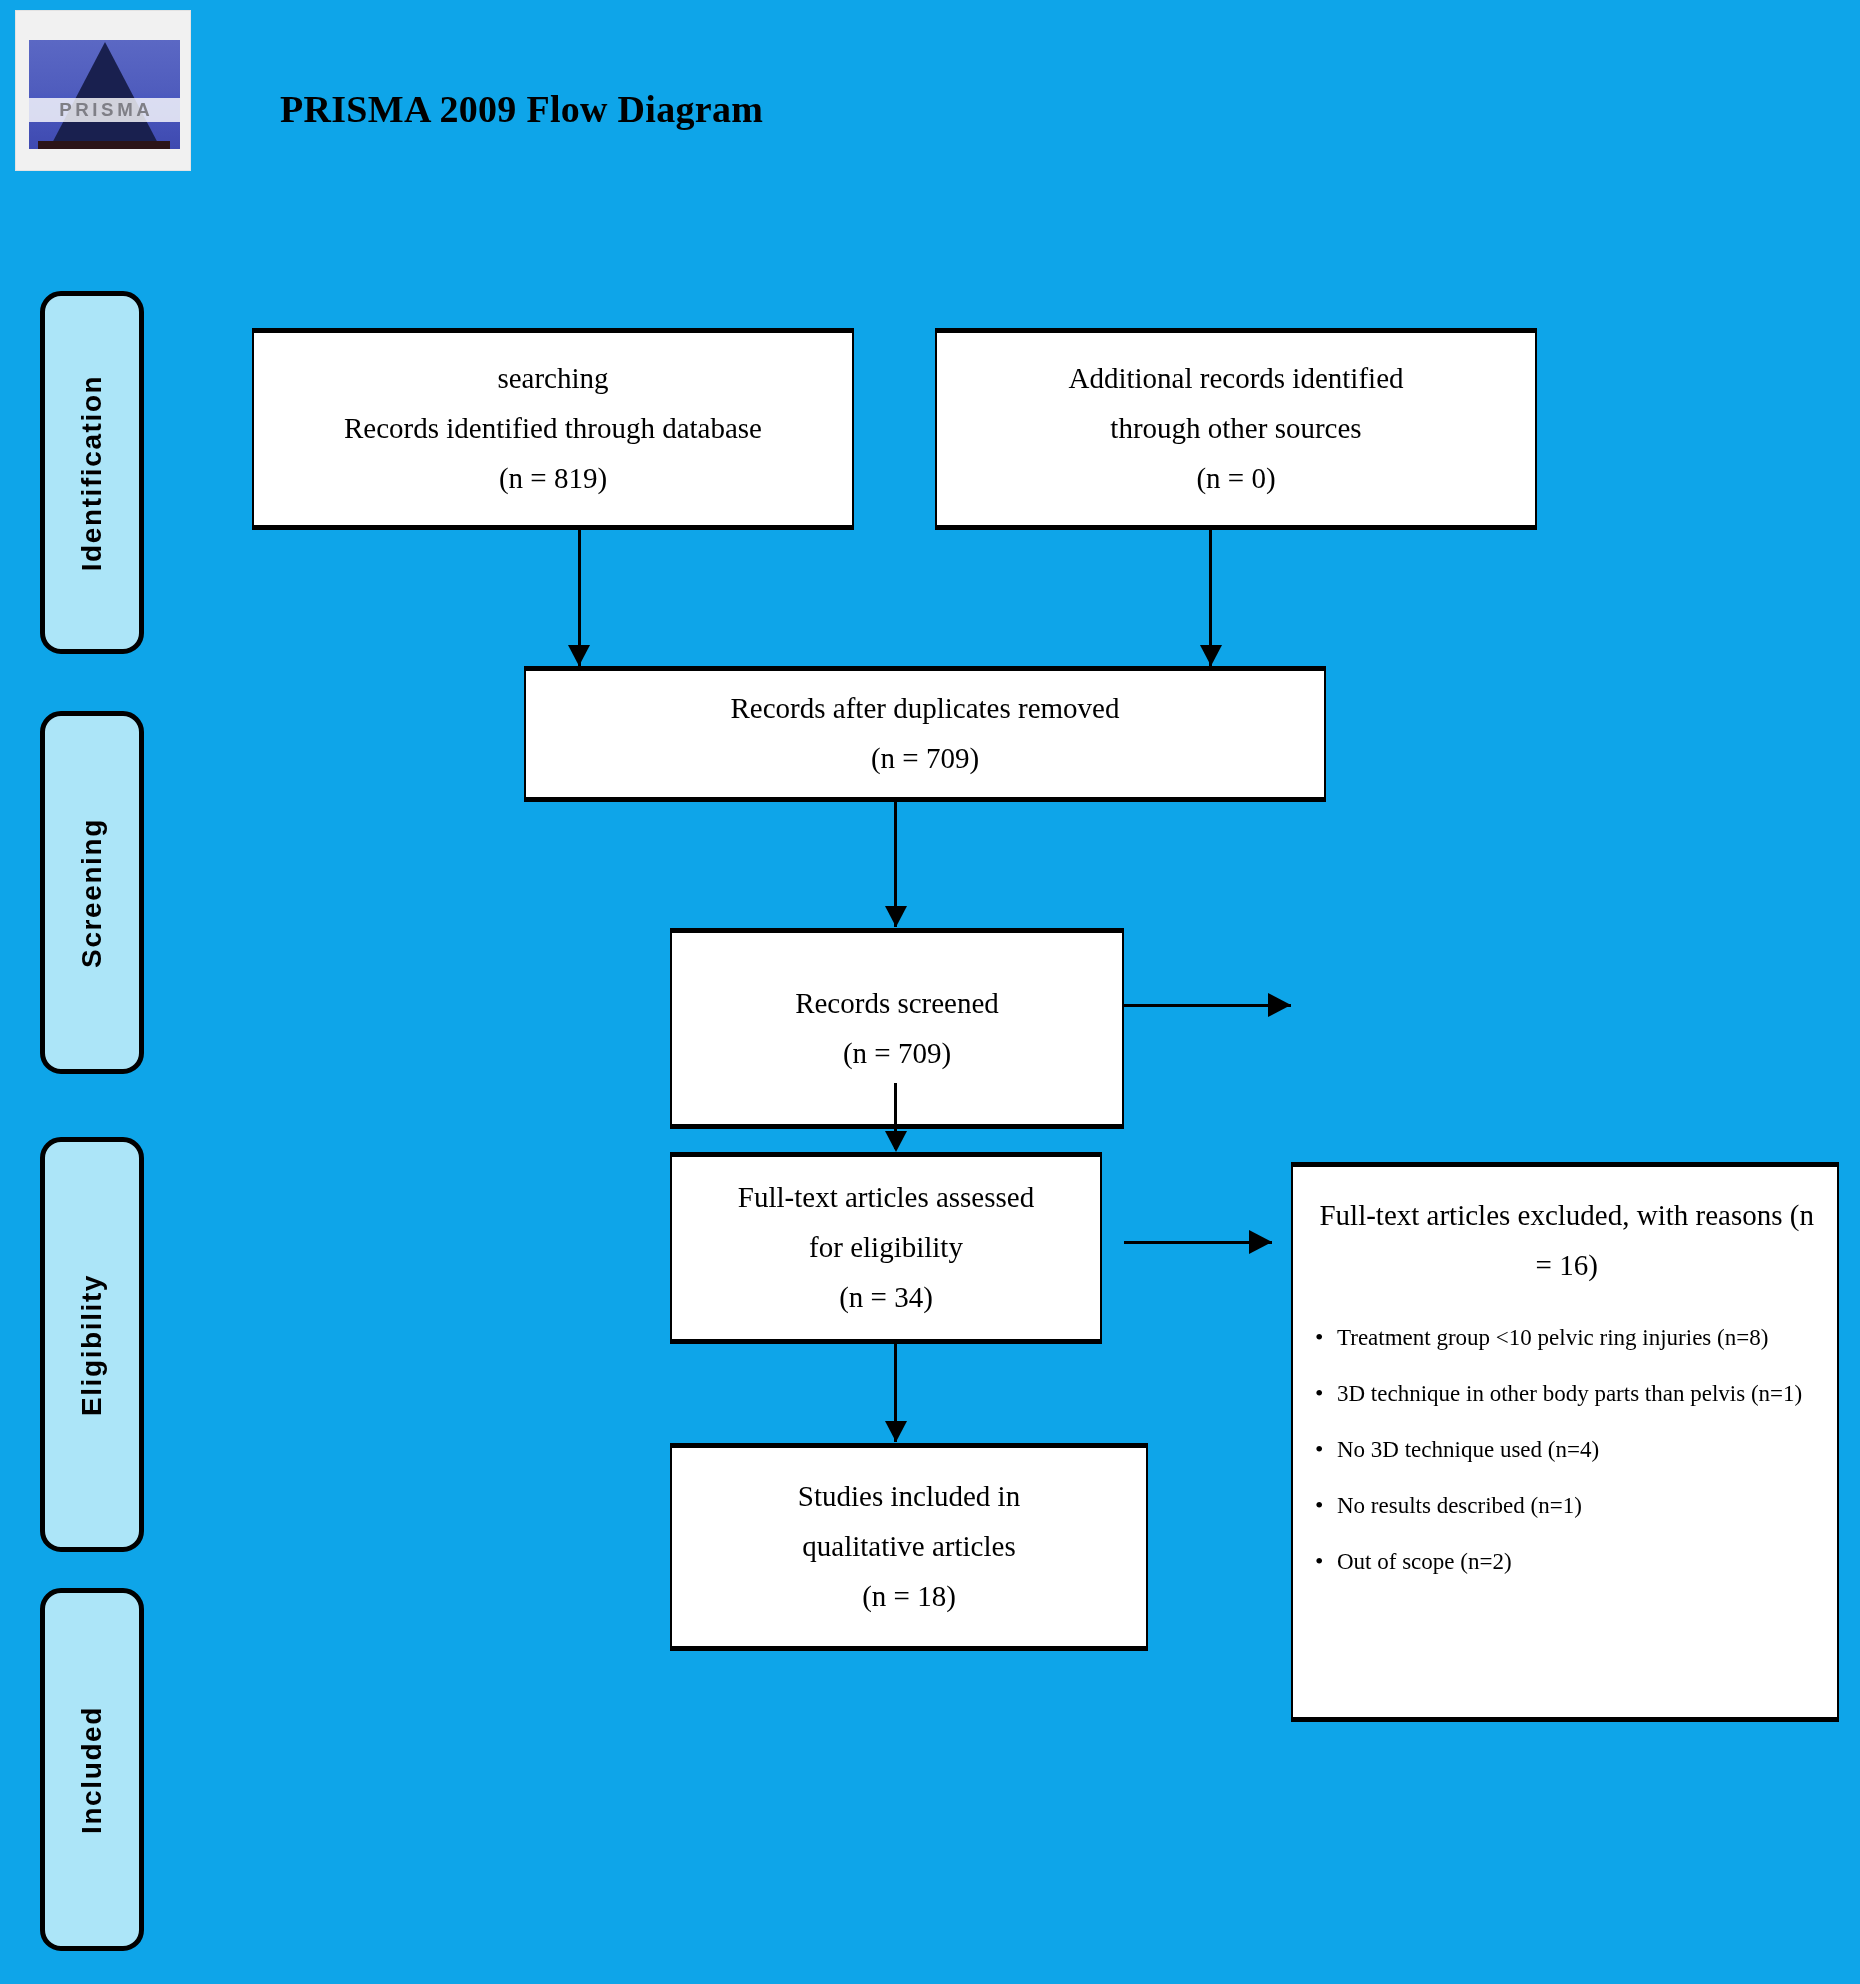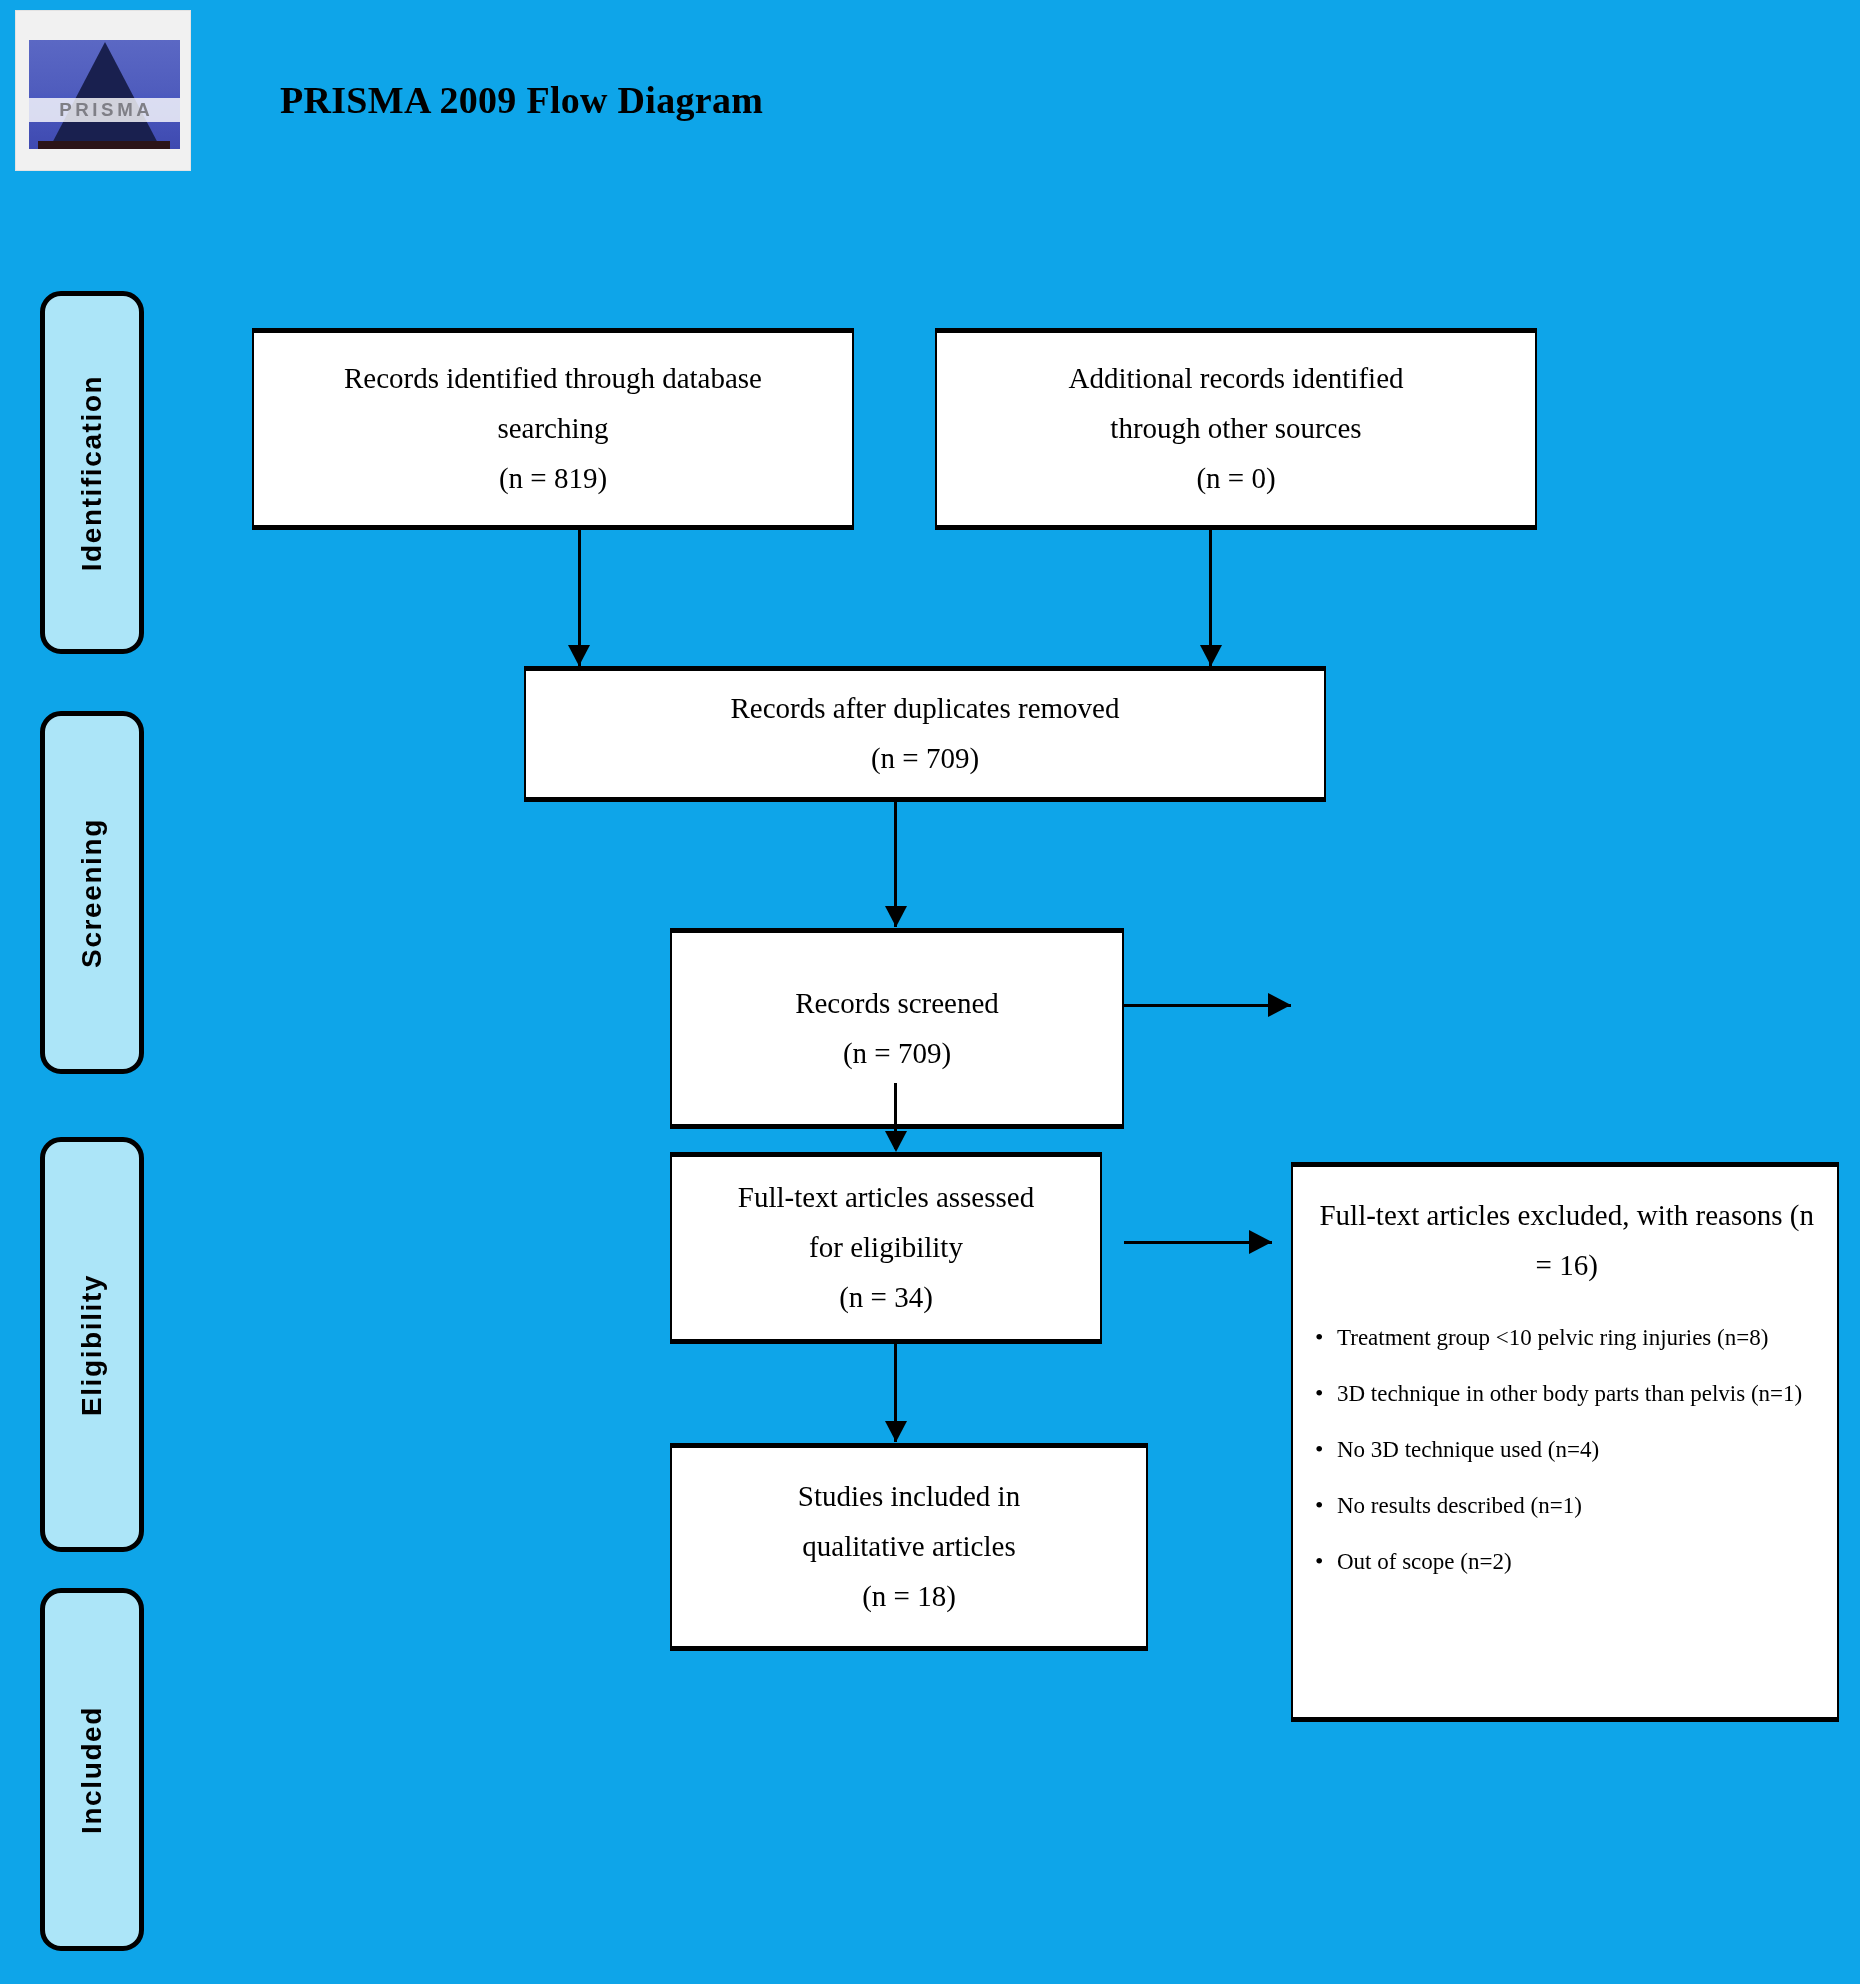--- a/index.html
+++ b/index.html
@@ -81,21 +81,21 @@
     left: 9.3px;
     bottom: 0;
     width: 132px;
     height: 8.3px;
     background: #2c1418;
   }
 
   #page-title {
     position: absolute;
     left: 280px;
-    top: 78px;
+    top: 87px;
     font-family: "Liberation Serif", serif;
     font-weight: bold;
     font-size: 38px;
     letter-spacing: 0.3px;
     white-space: nowrap;
   }
 
   
   .stage-tab {
     position: absolute;
@@ -229,22 +229,22 @@
   <div class="stage-tab" style="left:40px; top:1137px; width:104px; height:415px;">
     <span class="stage-tab-label">Eligibility</span>
   </div>
 
   <div class="stage-tab" style="left:40px; top:1588px; width:104px; height:363px;">
     <span class="stage-tab-label">Included</span>
   </div>
 
   <div class="flow-box" id="box-db-search" style="left:252px; top:328px; width:602px; height:202px;">
     <div class="flow-box-text">
+      <span class="nline">searching</span>
       <span class="nline">Records identified through database</span>
-      <span class="nline">searching</span>
       <span class="nline">(n = 819)</span>
     </div>
   </div>
 
   <div class="flow-box" id="box-other-sources" style="left:935px; top:328px; width:602px; height:202px;">
     <div class="flow-box-text">
       <span class="nline">Additional records identified</span>
       <span class="nline">through other sources</span>
       <span class="nline">(n = 0)</span>
     </div>

